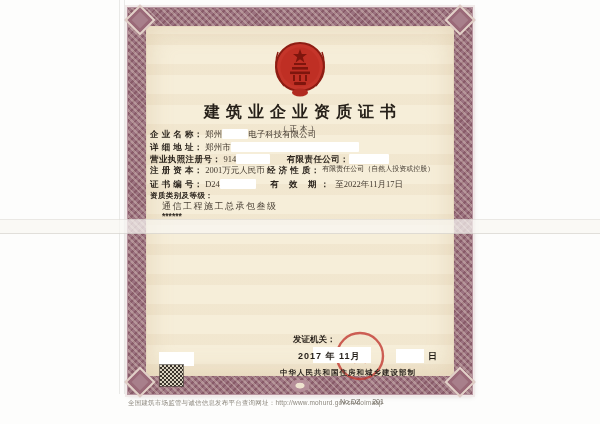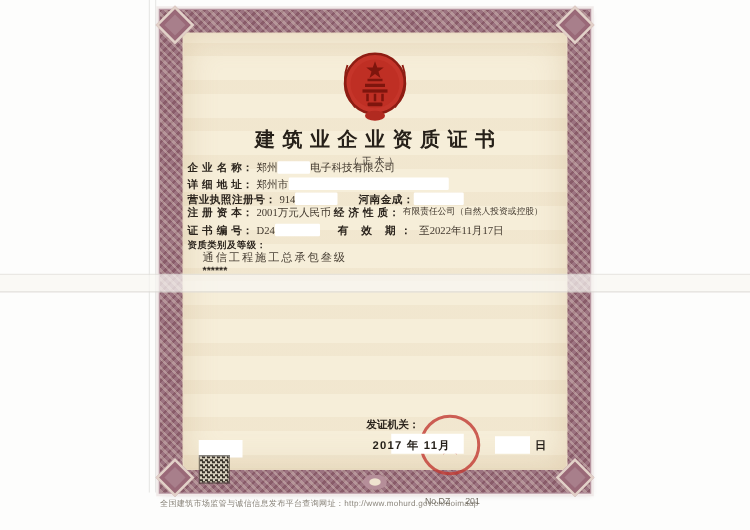--- a/index.html
+++ b/index.html
@@ -112,21 +112,21 @@
     </div>
 
     <div class="row" style="top:121px">
       <span class="lbl">企 业 名 称：</span>
       <span class="val">郑州</span><span class="redact" style="width:26px"></span><span class="val">电子科技有限公司</span>
     </div>
 
     <div class="row" style="top:146px">
       <span class="lbl">营业执照注册号：</span>
       <span class="val">914</span><span class="redact" style="width:34px"></span>
-      <span class="lbl" style="margin-left:14px">河南金成：</span><span class="redact" style="width:40px"></span>
+      <span class="lbl" style="margin-left:14px">有限责任公司：</span><span class="redact" style="width:40px"></span>
     </div>
 
     <div class="row" style="top:157px">
       <span class="lbl">注 册 资 本：</span>
       <span class="val">2001万元人民币</span>
       <span class="lbl">经 济 性 质：</span>
       <span class="econ-val">有限责任公司（自然人投资或控股）</span>
     </div>
 
     <div class="row" style="top:171px">
@@ -150,20 +150,21 @@
       <circle cx="26" cy="26" r="23" fill="none" stroke="#c23a32" stroke-width="2.4" opacity="0.8"></circle>
       <polygon points="26,17 28.2,23.4 35,23.4 29.5,27.4 31.6,33.8 26,29.9 20.4,33.8 22.5,27.4 17,23.4 23.8,23.4" fill="#c23a32" opacity="0.65"></polygon>
     </svg>
 
     <div class="wbox a"></div>
     <div class="wbox b"></div>
 
     <div class="date-left">2017 年 11月</div>
     <div class="date-day">日</div>
 
+    <div class="ministry">中华人民共和国住房和城乡建设部制</div>
 
     <div class="wbox q"></div>
     <div class="qr"></div>
   </div>
 
   <div class="fold-band"></div>
 
   <div class="footer-query">全国建筑市场监管与诚信信息发布平台查询网址：http://www.mohurd.gov.cn/doimaap</div>
   <div class="footer-no">
     <span>No.DZ</span>

